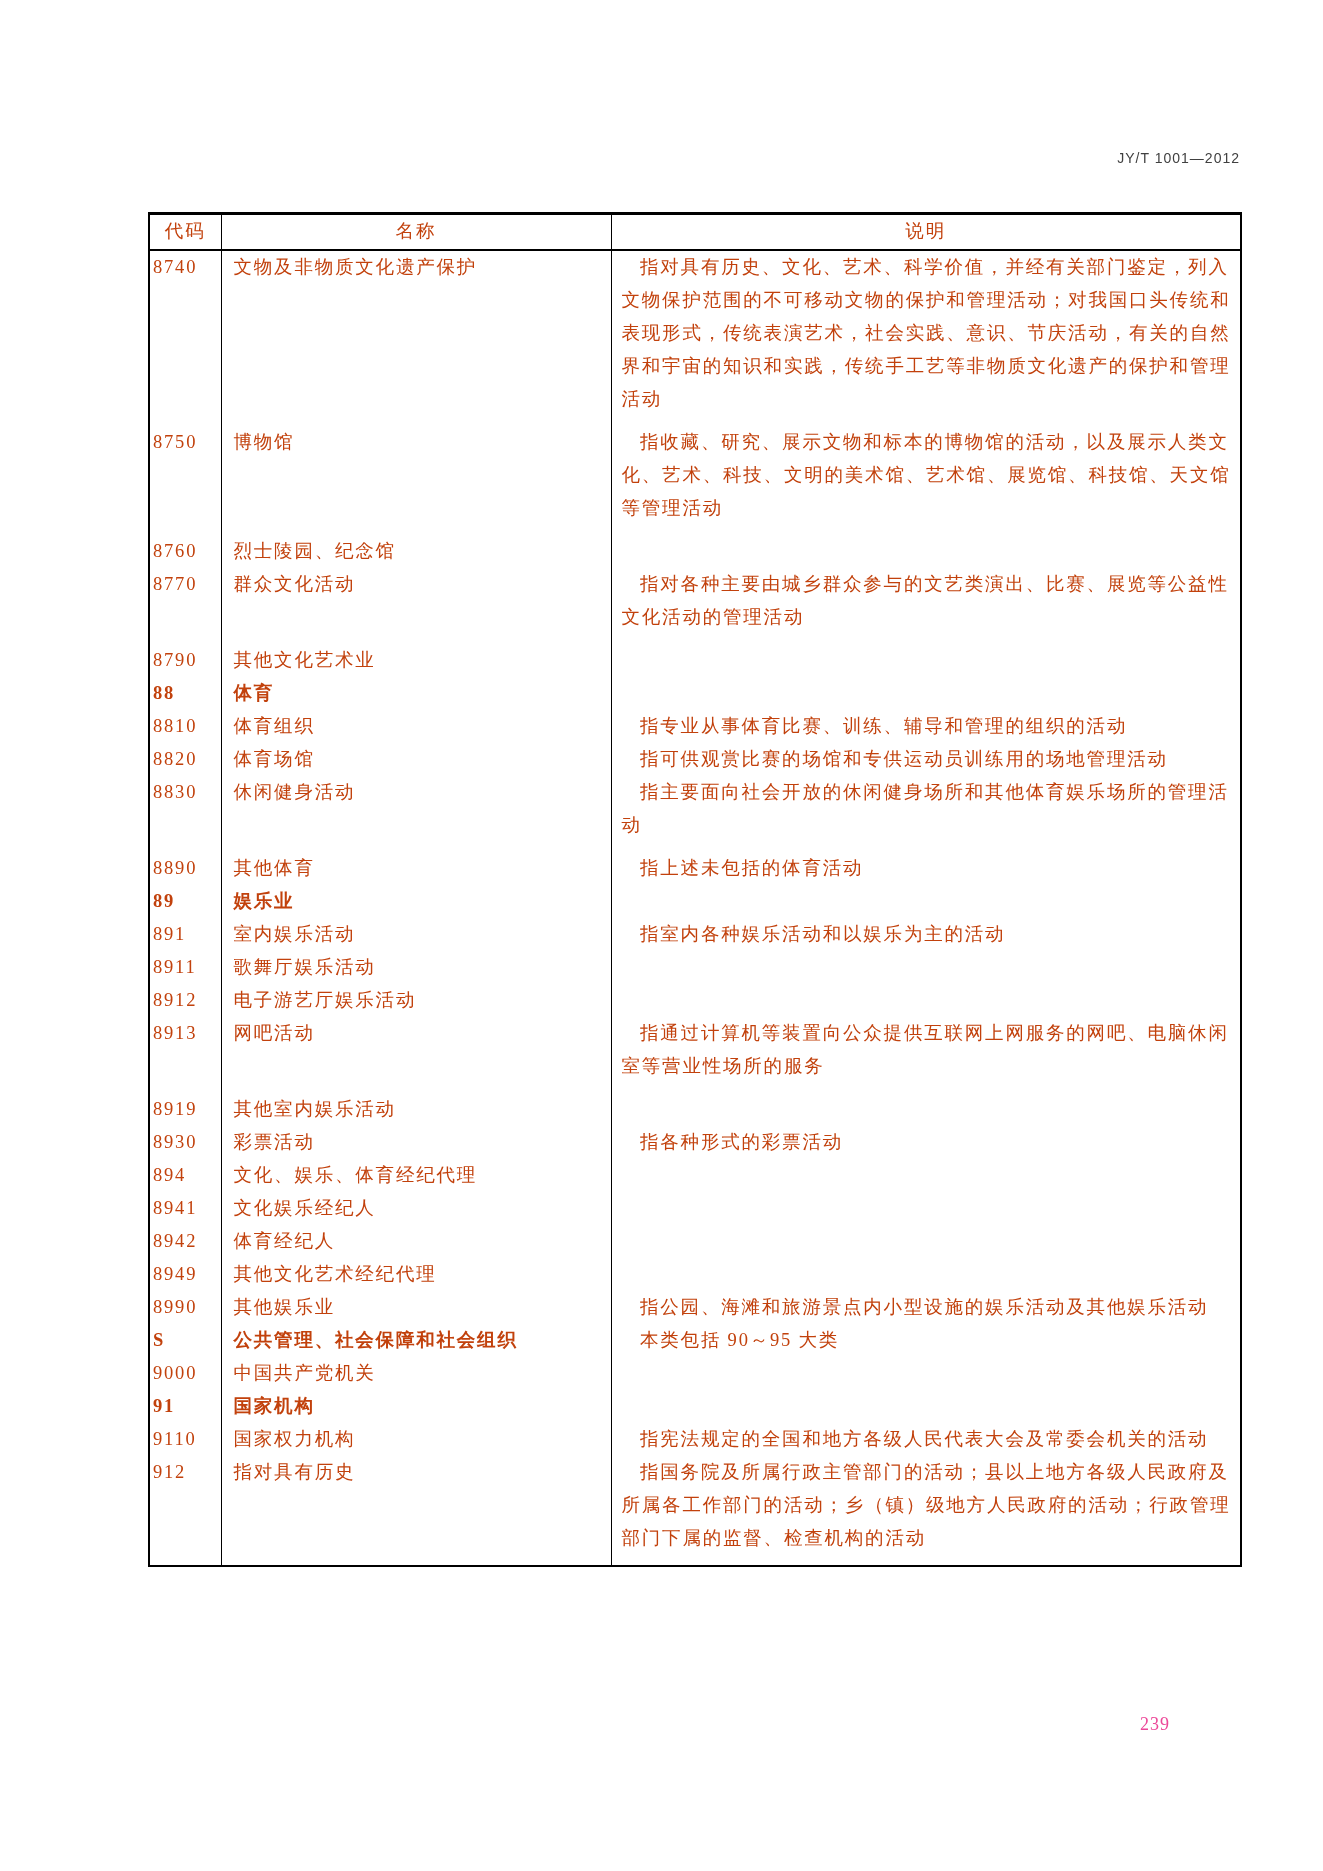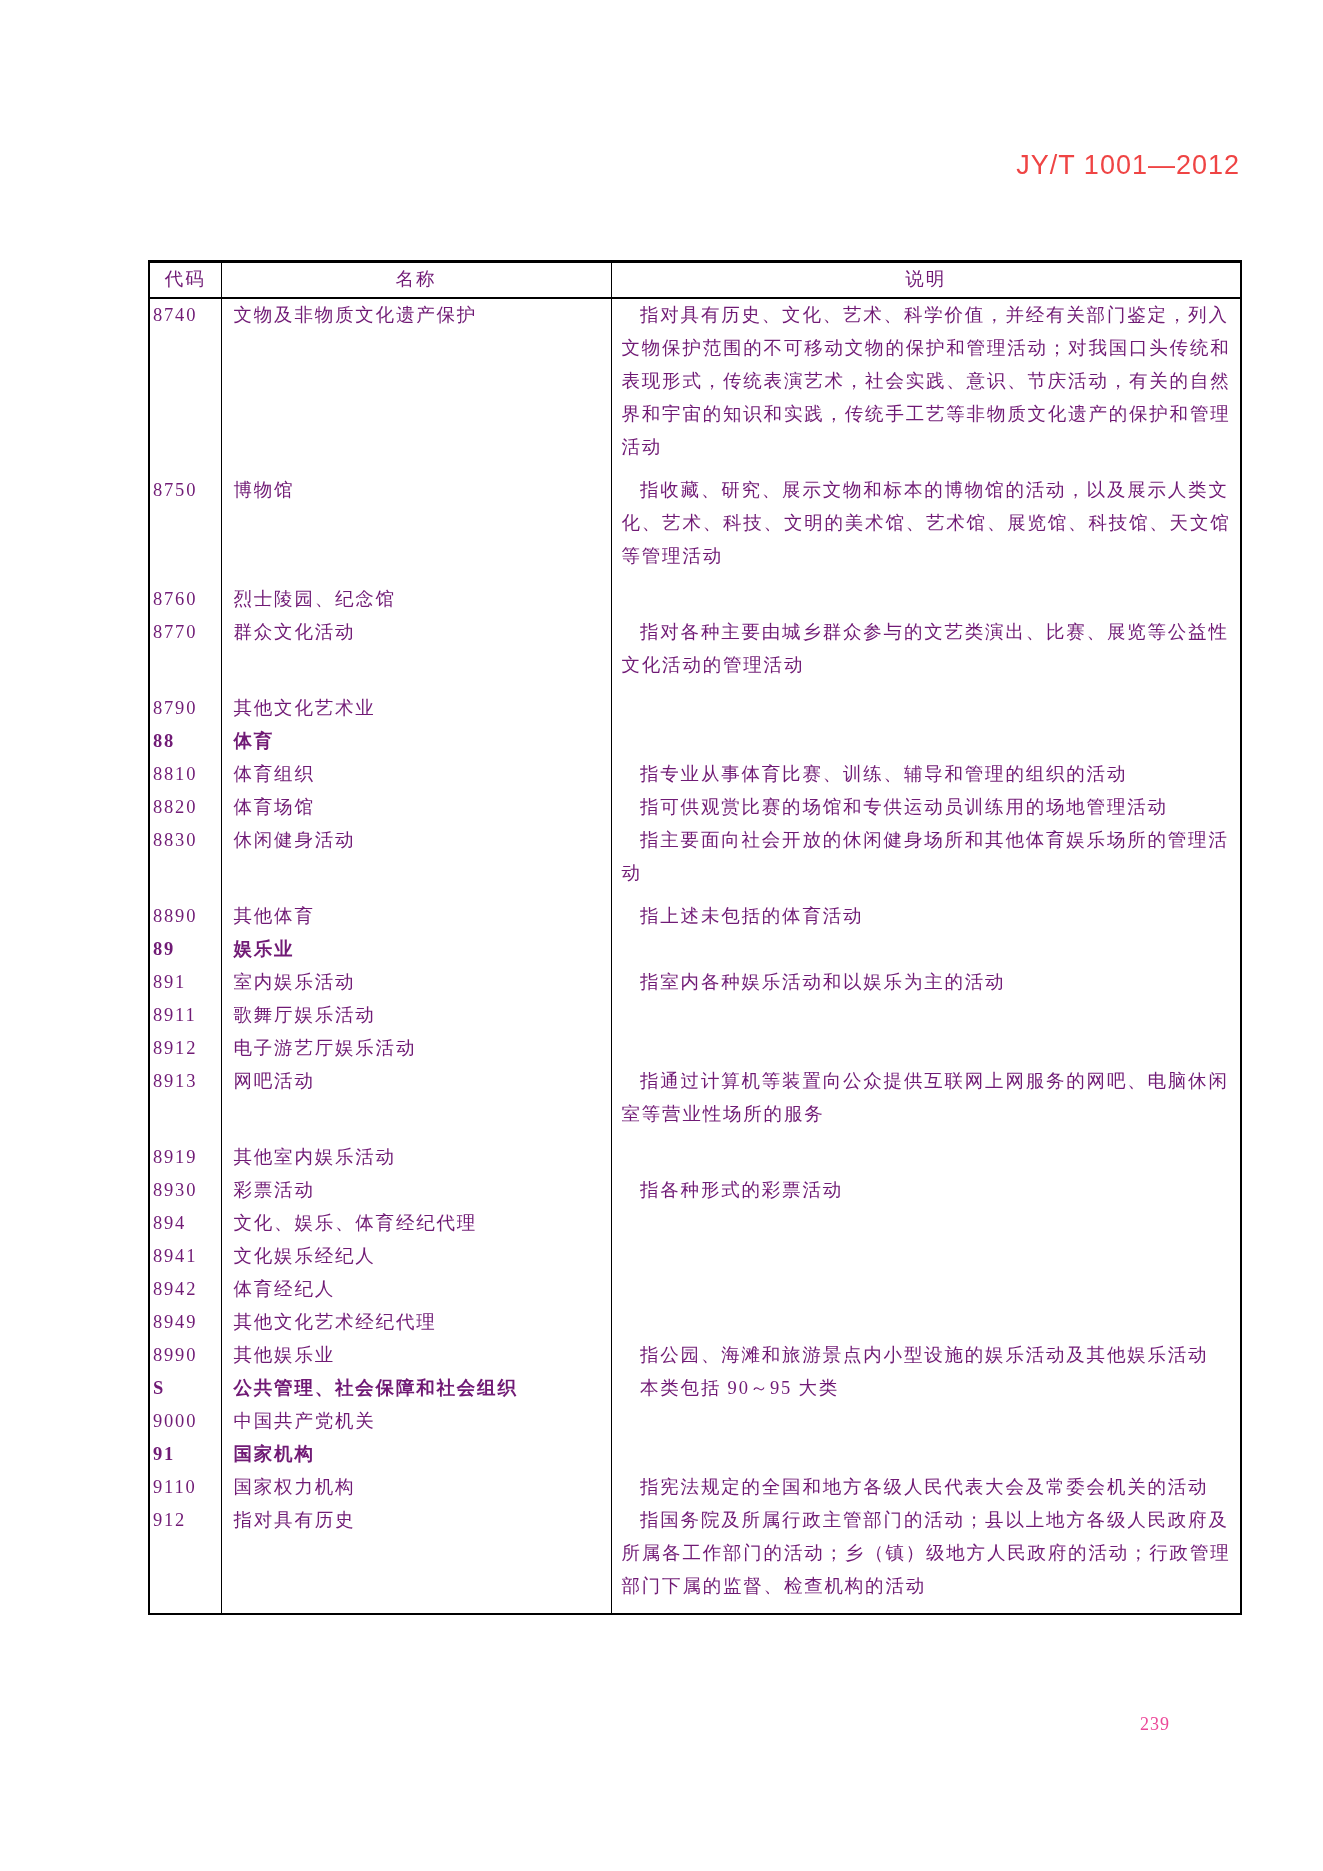--- a/index.html
+++ b/index.html
@@ -12,36 +12,35 @@
     margin: 0 auto;
     font-family: "Liberation Serif", "DejaVu Serif", serif;
     color: #1a1a1a;
     overflow: hidden;
   }
   .doc-number {
     position: absolute;
     top: 150px;
     right: 83px;
     font-family: "Liberation Sans", "DejaVu Sans", sans-serif;
-    font-size: 27px;
+    font-size: 14px;
     letter-spacing: 1px;
-    color: #ef4444;
+    color: #404040;
   }
   table.class-table {
     position: absolute;
     left: 148px;
     top: 212px;
     width: 1092px;
     border-collapse: collapse;
     table-layout: fixed;
     font-size: 18.5px;
     letter-spacing: 1.8px;
     line-height: 33px;
-    color: #701a75;
-    margin-top: 48px;
+    color: #c2410c;
   }
   table.class-table col.c-code { width: 72px; }
   table.class-table col.c-name { width: 390px; }
   table.class-table col.c-desc { width: 630px; }
   table.class-table { border: 2px solid #000; border-top-width: 3px; }
   table.class-table th, table.class-table td {
     border-left: 1px solid #000;
     vertical-align: top;
     text-align: left;
     font-weight: normal;

